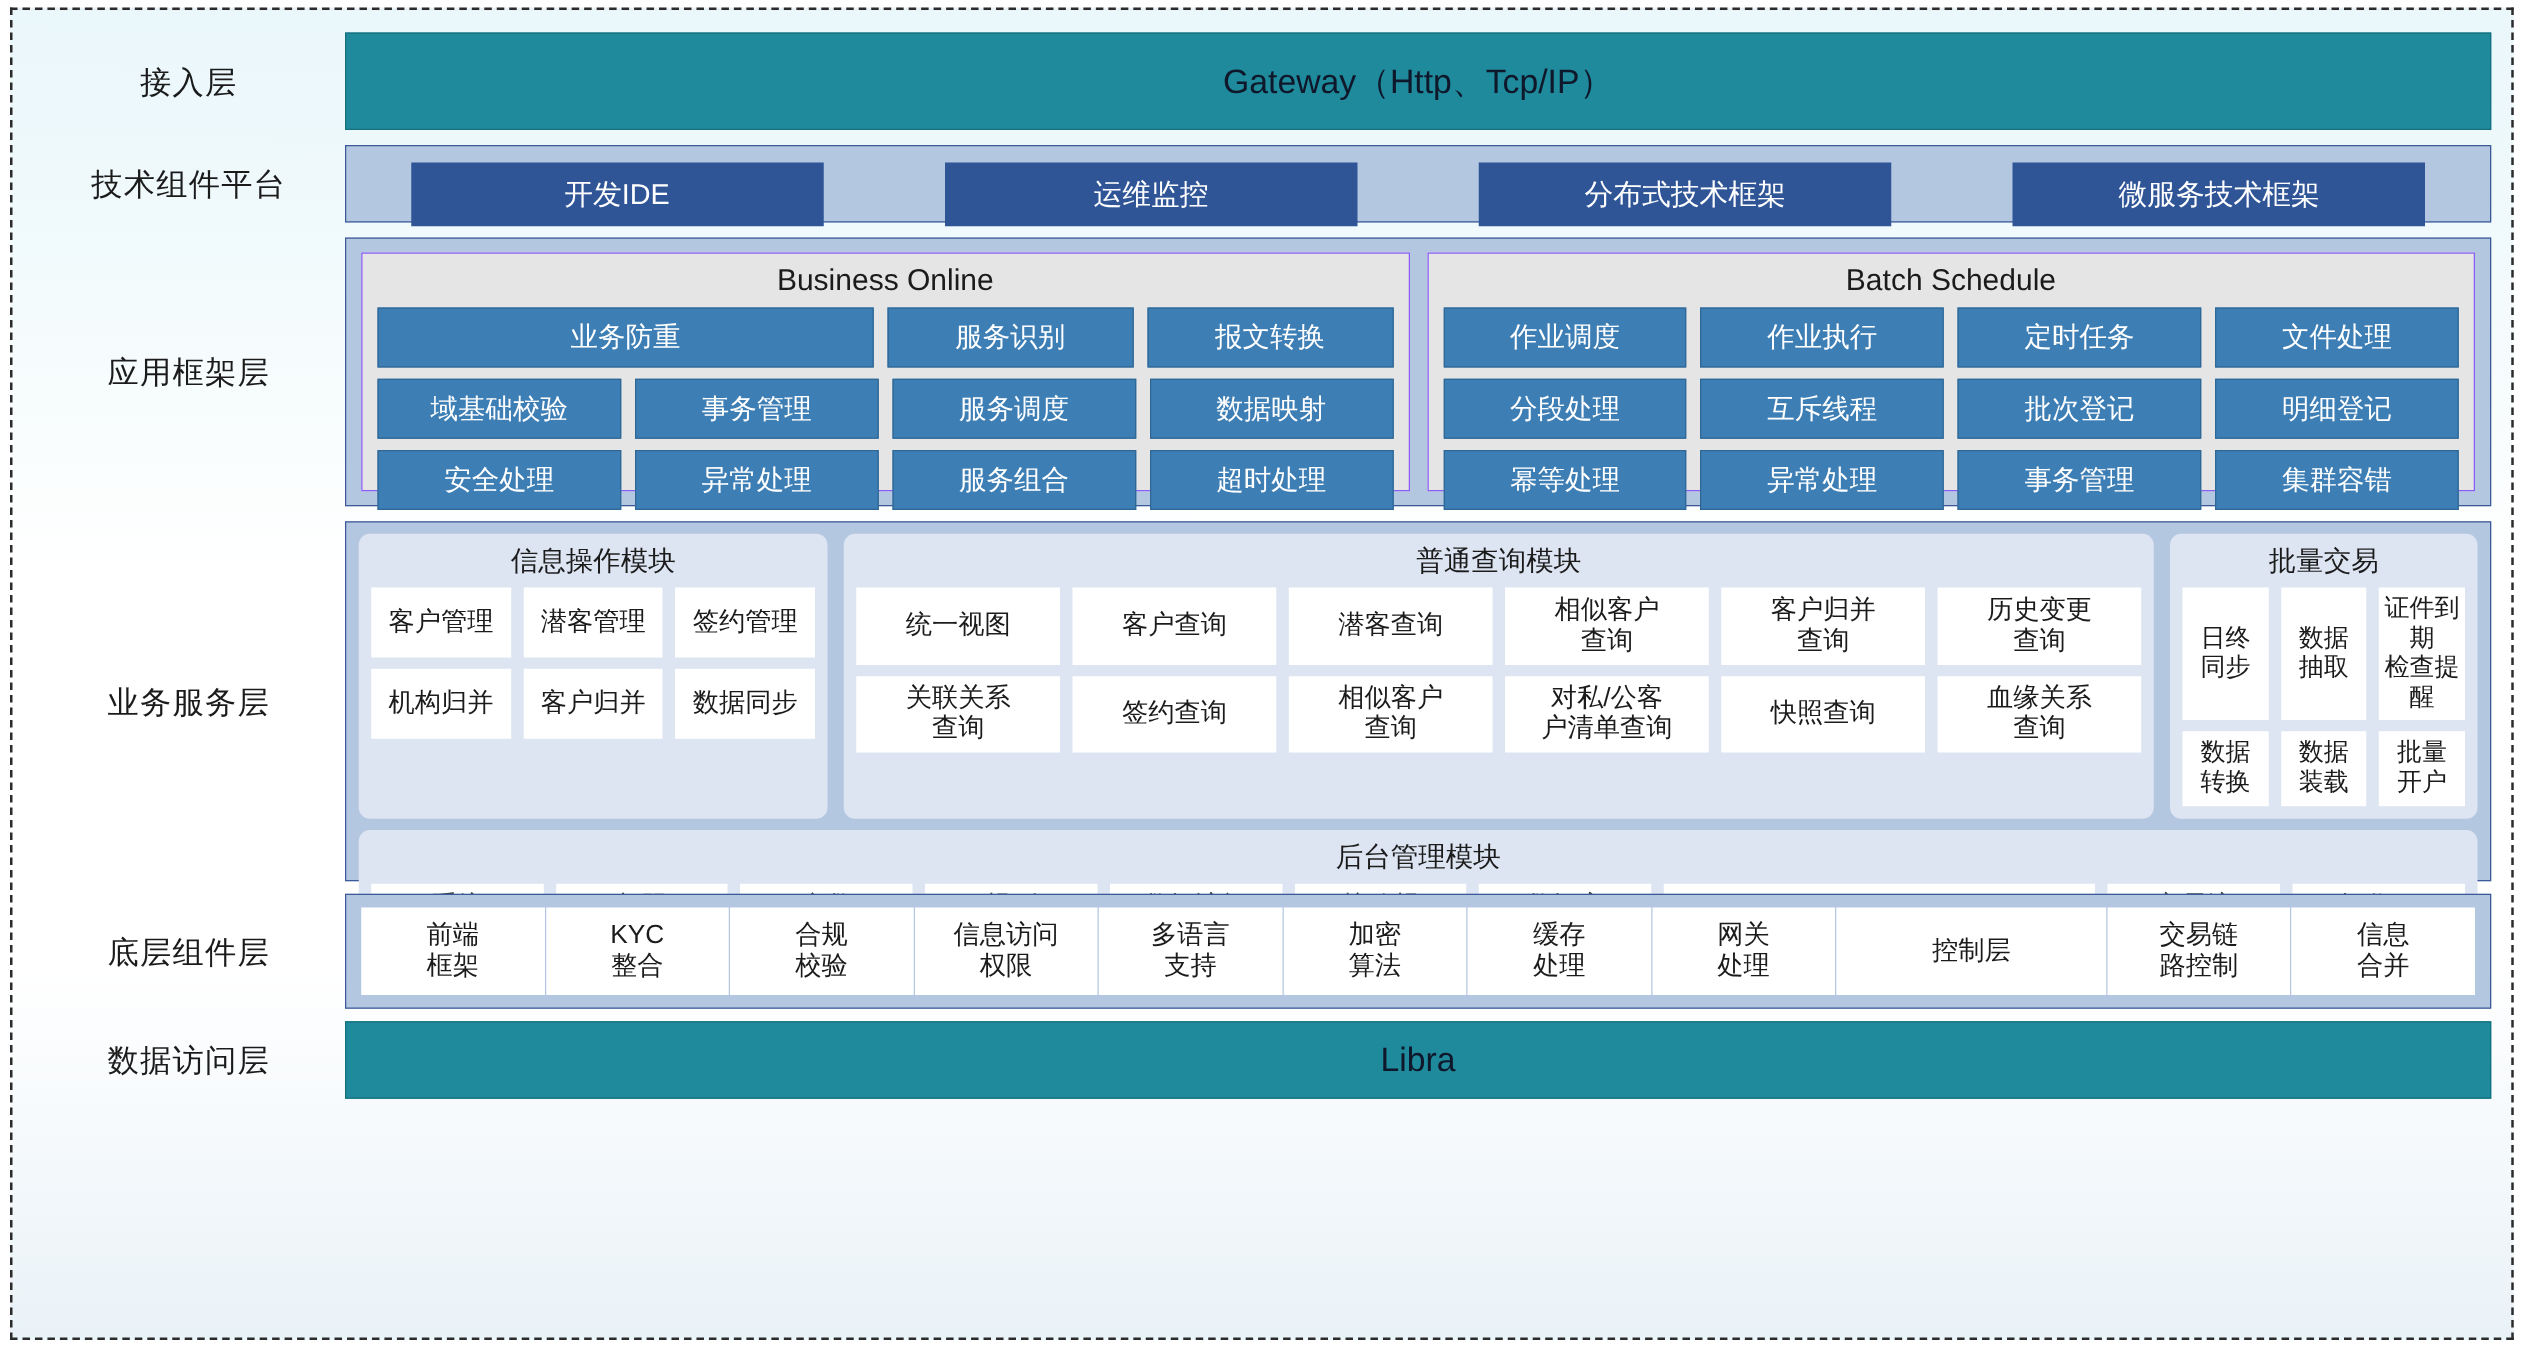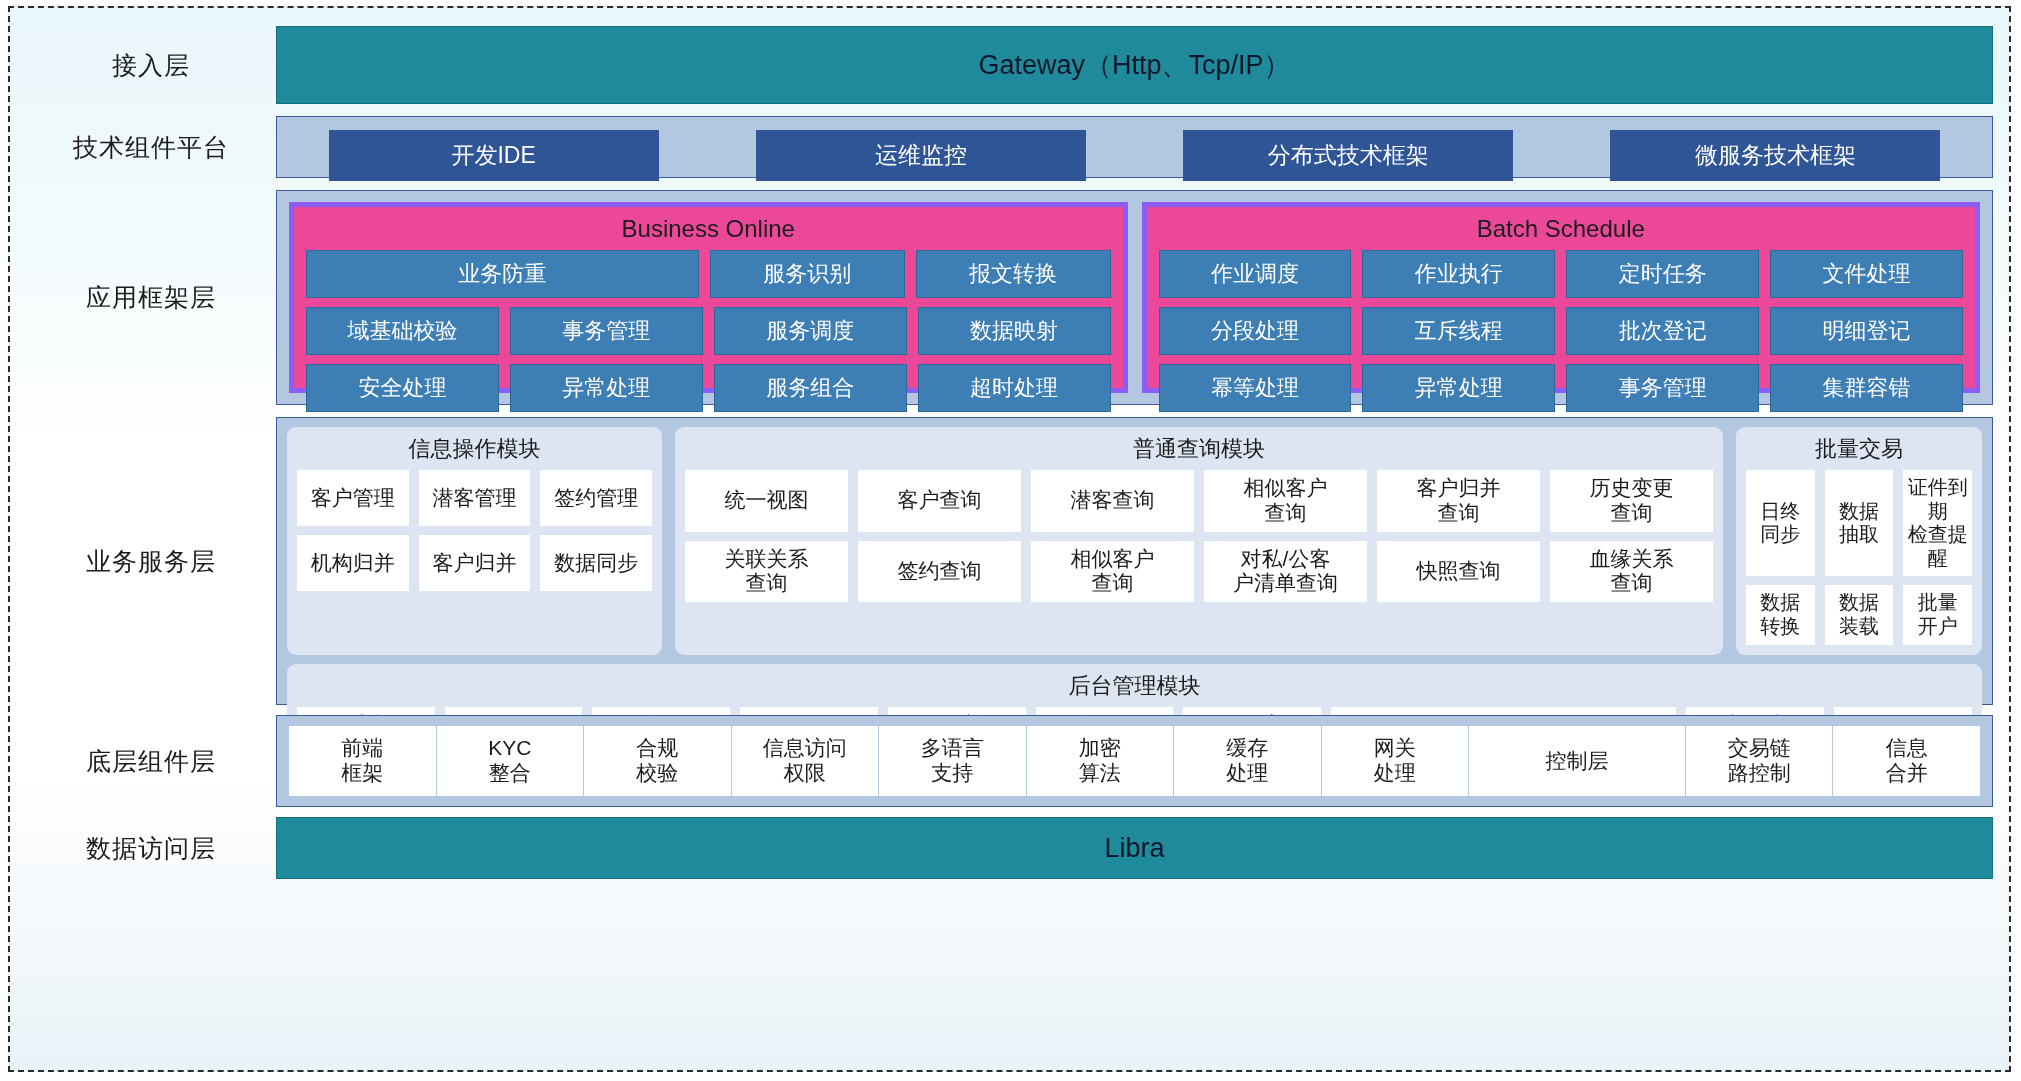--- a/index.html
+++ b/index.html
@@ -102,22 +102,22 @@
     width: 100%;
     background: #b4c7e0;
     border: 1px solid #3c5a98;
     box-sizing: border-box;
     display: flex;
     gap: 14px;
     padding: 11px 12px;
   }
   .app-group {
     flex: 1 1 0;
-    border: 5px solid #8b5cf6;
-    background: #ec4899;
+    border: 1px solid #8b5cf6;
+    background: #e5e5e5;
     box-sizing: border-box;
     padding: 6px 12px 12px 12px;
     display: flex;
     flex-direction: column;
   }
   .group-title {
     text-align: center;
     font-size: 24px;
     color: #1b1b1b;
     padding: 2px 0 7px 0;

